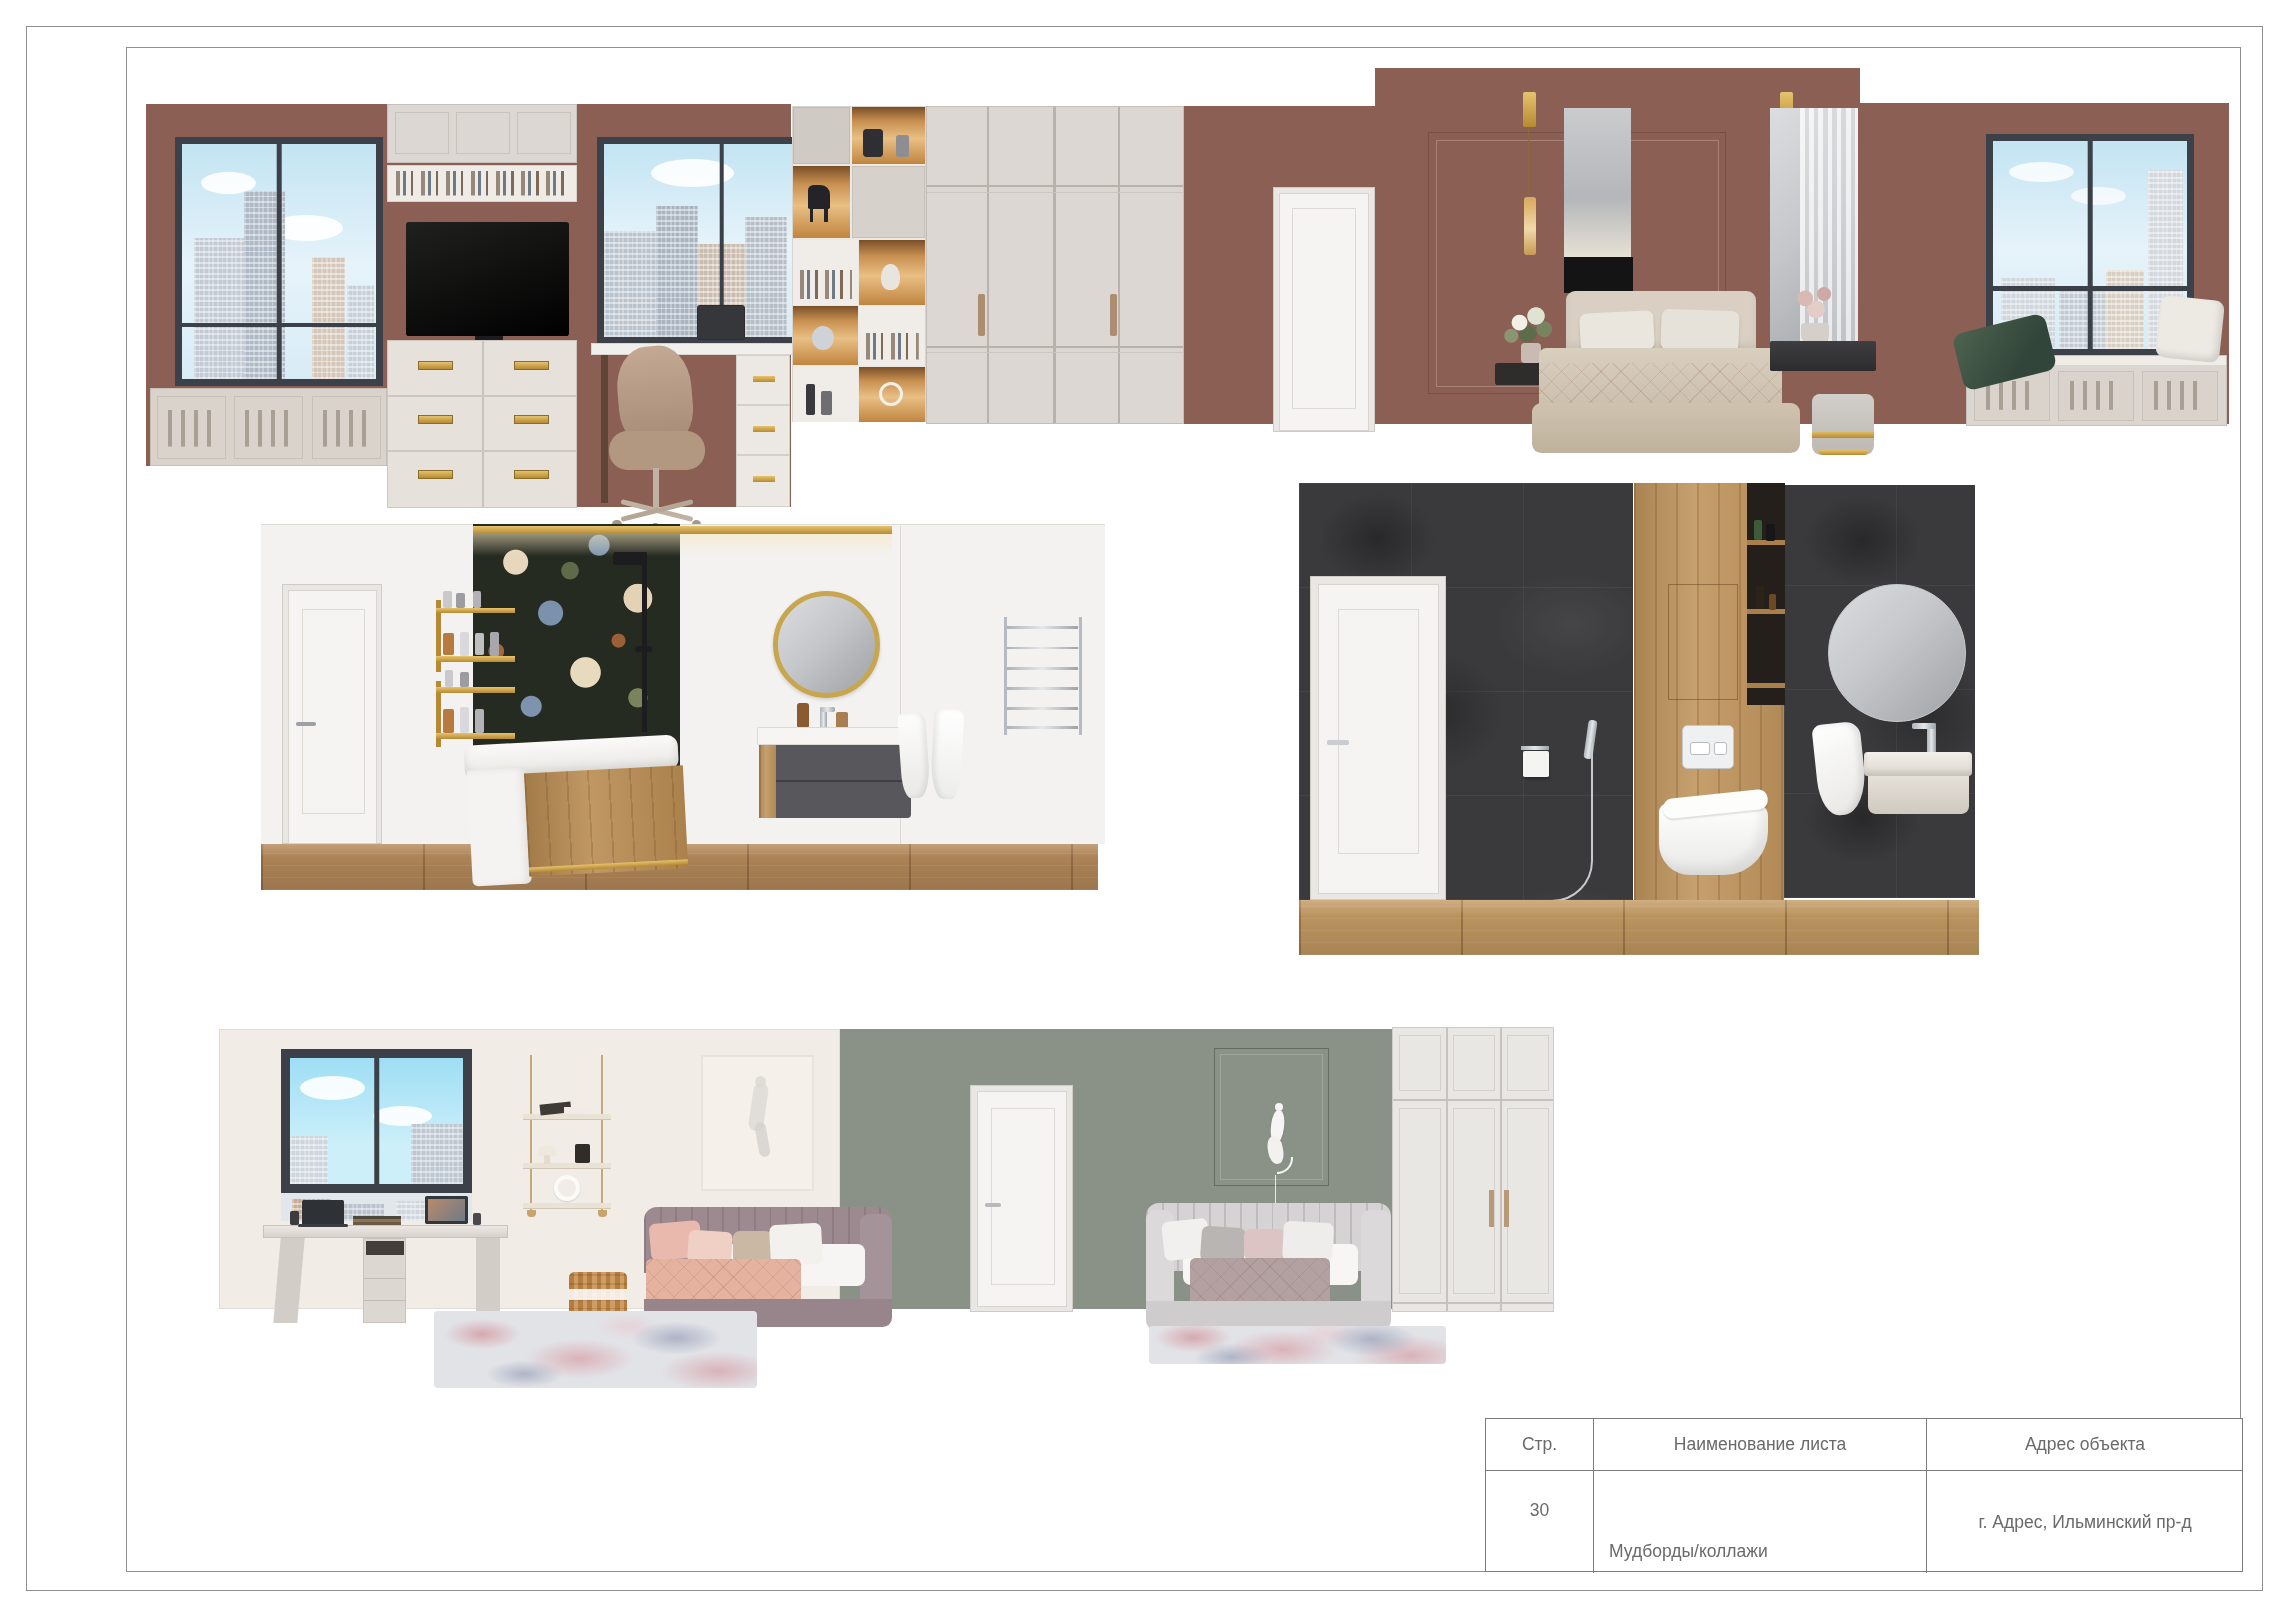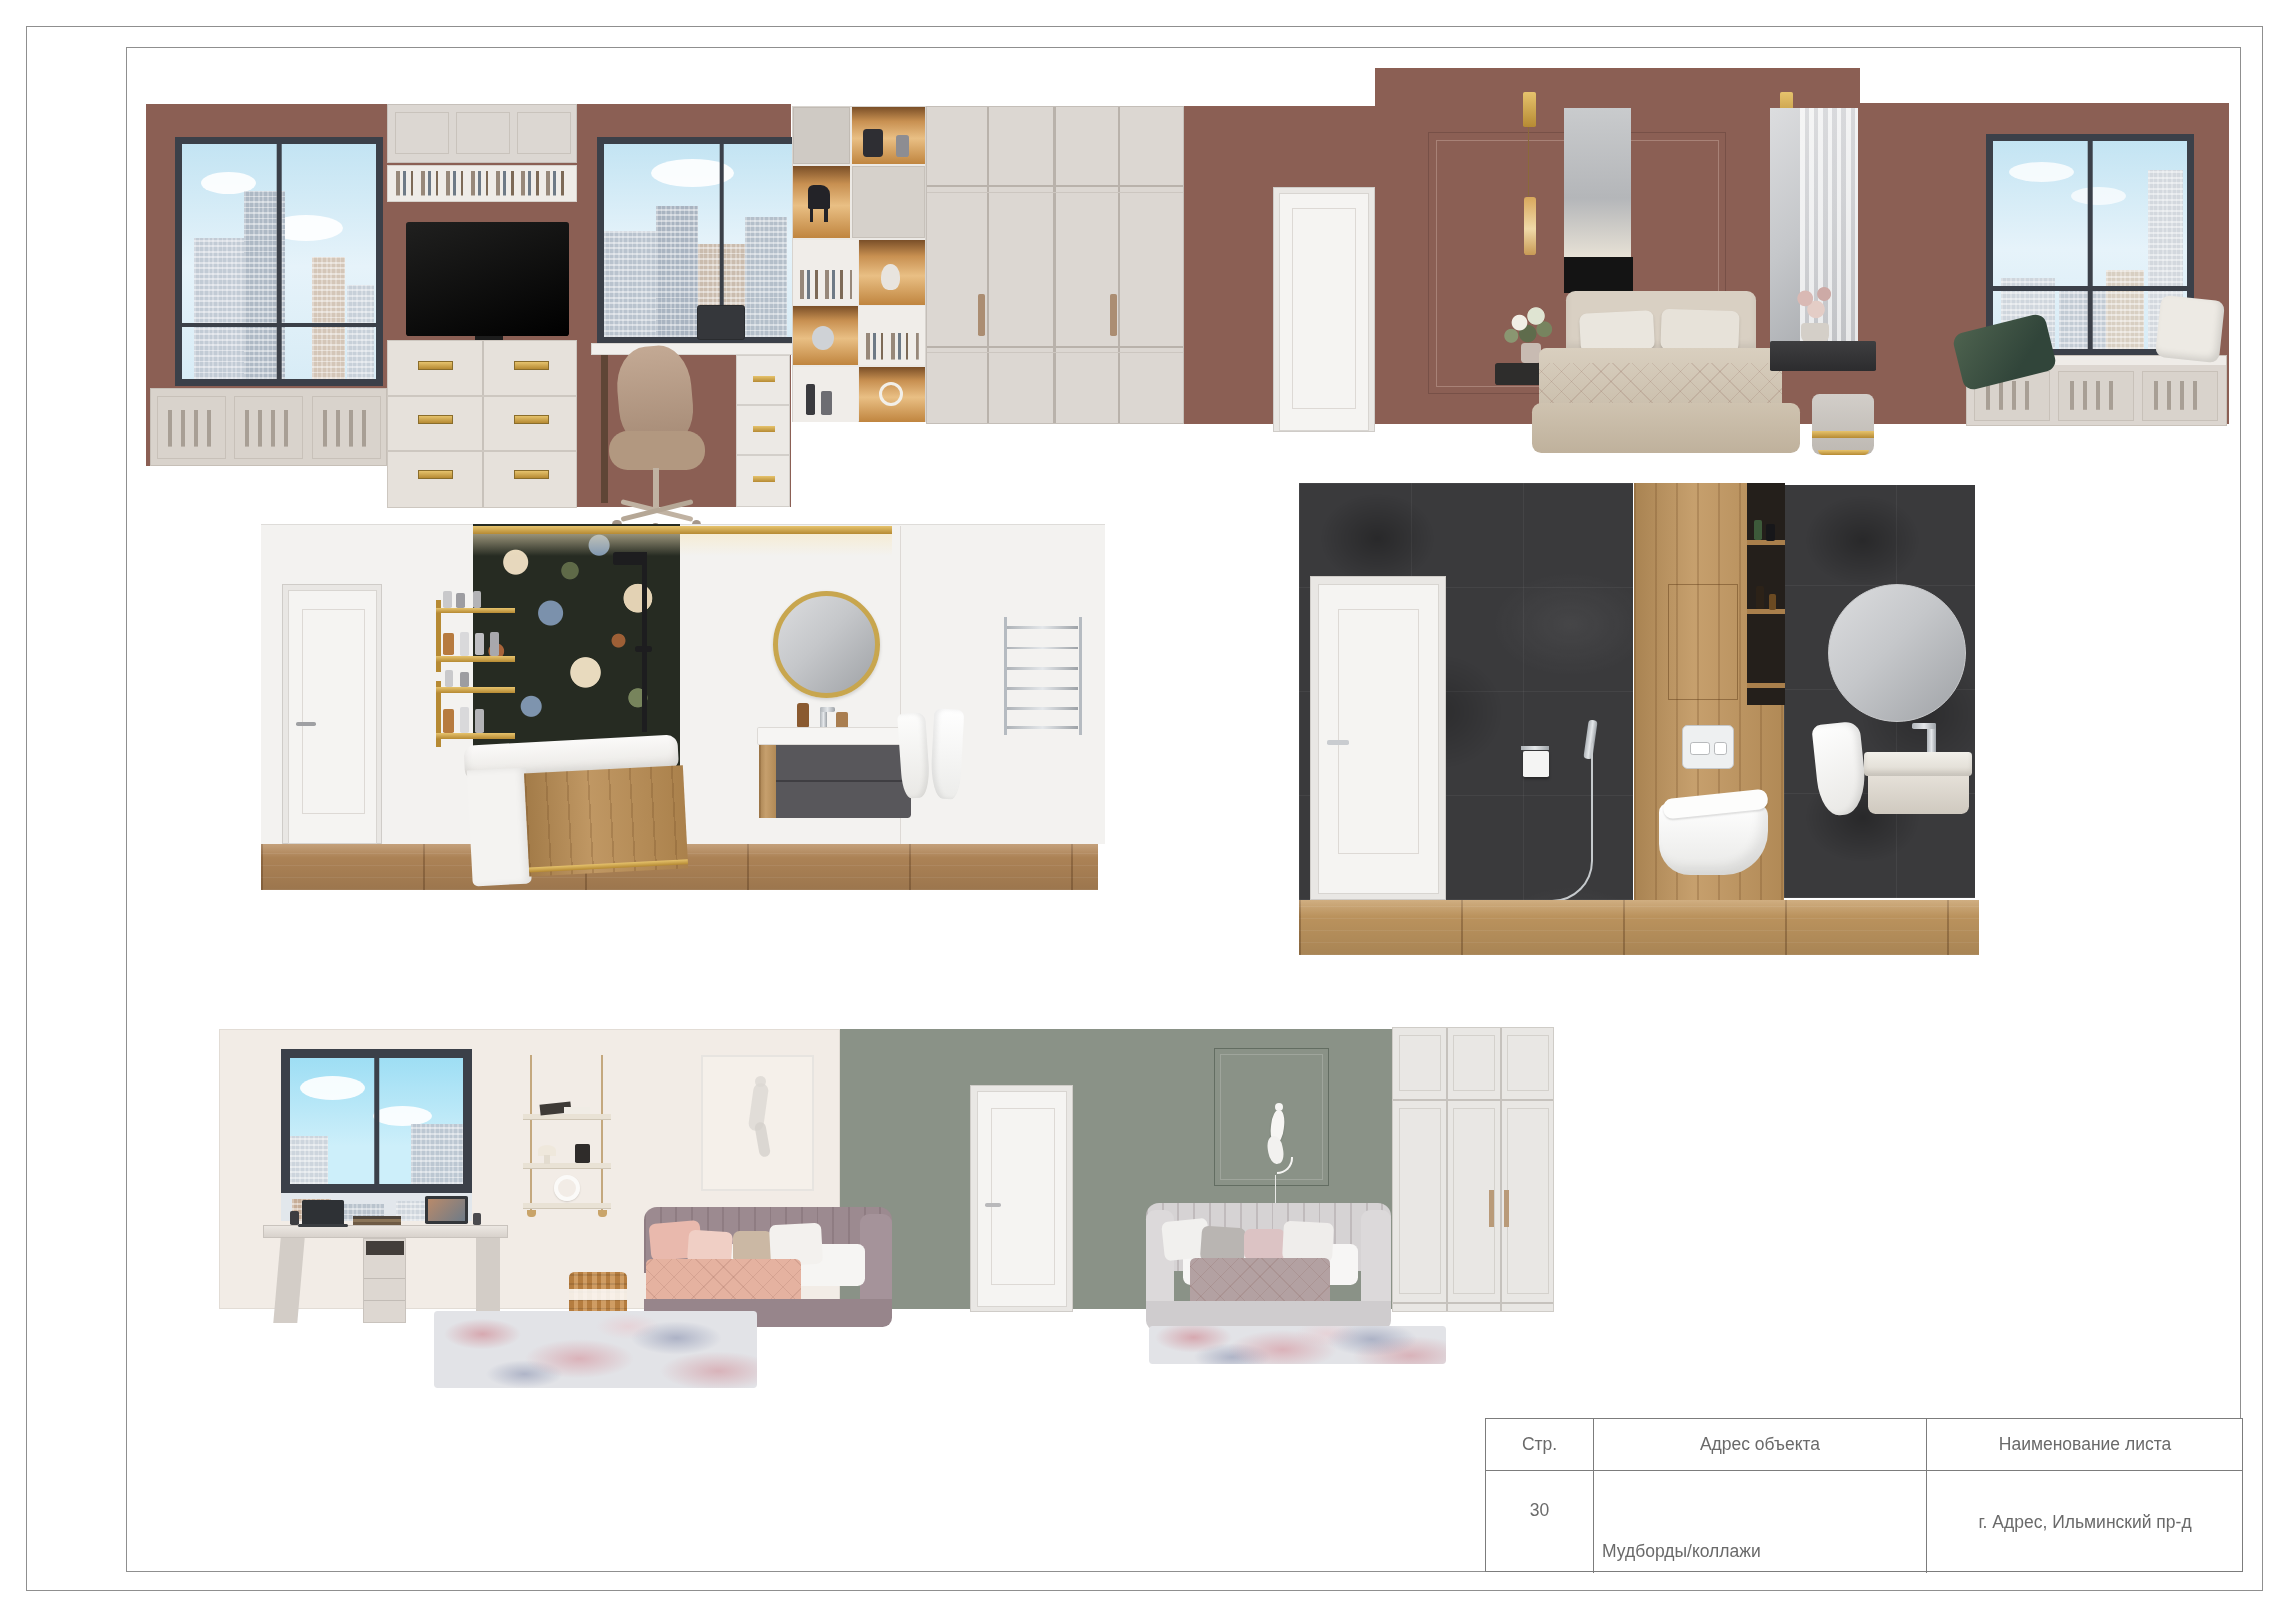--- a/index.html
+++ b/index.html
@@ -513,19 +513,19 @@
     <div class="abs" style="left:60px;top:80px;width:42px;height:186px;border:0.9px solid #d4d1cc;"></div>
     <div class="abs" style="left:114px;top:80px;width:42px;height:186px;border:0.9px solid #d4d1cc;"></div>
     <div class="abs" style="left:96px;top:162px;width:4.6px;height:37px;background:#b99a78;"></div>
     <div class="abs" style="left:111px;top:162px;width:4.6px;height:37px;background:#b99a78;"></div>
     <div class="abs" style="left:0;top:274px;width:100%;height:1.8px;background:#c6c2bd;"></div>
   </div>
 </div>
 
 <div id="titleblock">
   <div class="tbc c1 r1">Стр.</div>
+  <div class="tbc r1">Наименование листа</div>
   <div class="tbc r1">Адрес объекта</div>
-  <div class="tbc r1">Наименование листа</div>
   <div class="tbc c1" style="align-items:center;padding-bottom:24px;">30</div>
-  <div class="tbc" style="align-items:flex-end;justify-content:flex-start;padding:0 0 11px 8px;">Мудборды/коллажи</div>
+  <div class="tbc" style="align-items:flex-end;justify-content:flex-start;padding:0 0 11px 15px;">Мудборды/коллажи</div>
   <div class="tbc">г. Адрес, Ильминский пр-д</div>
 </div>
 
 
 </body></html>

